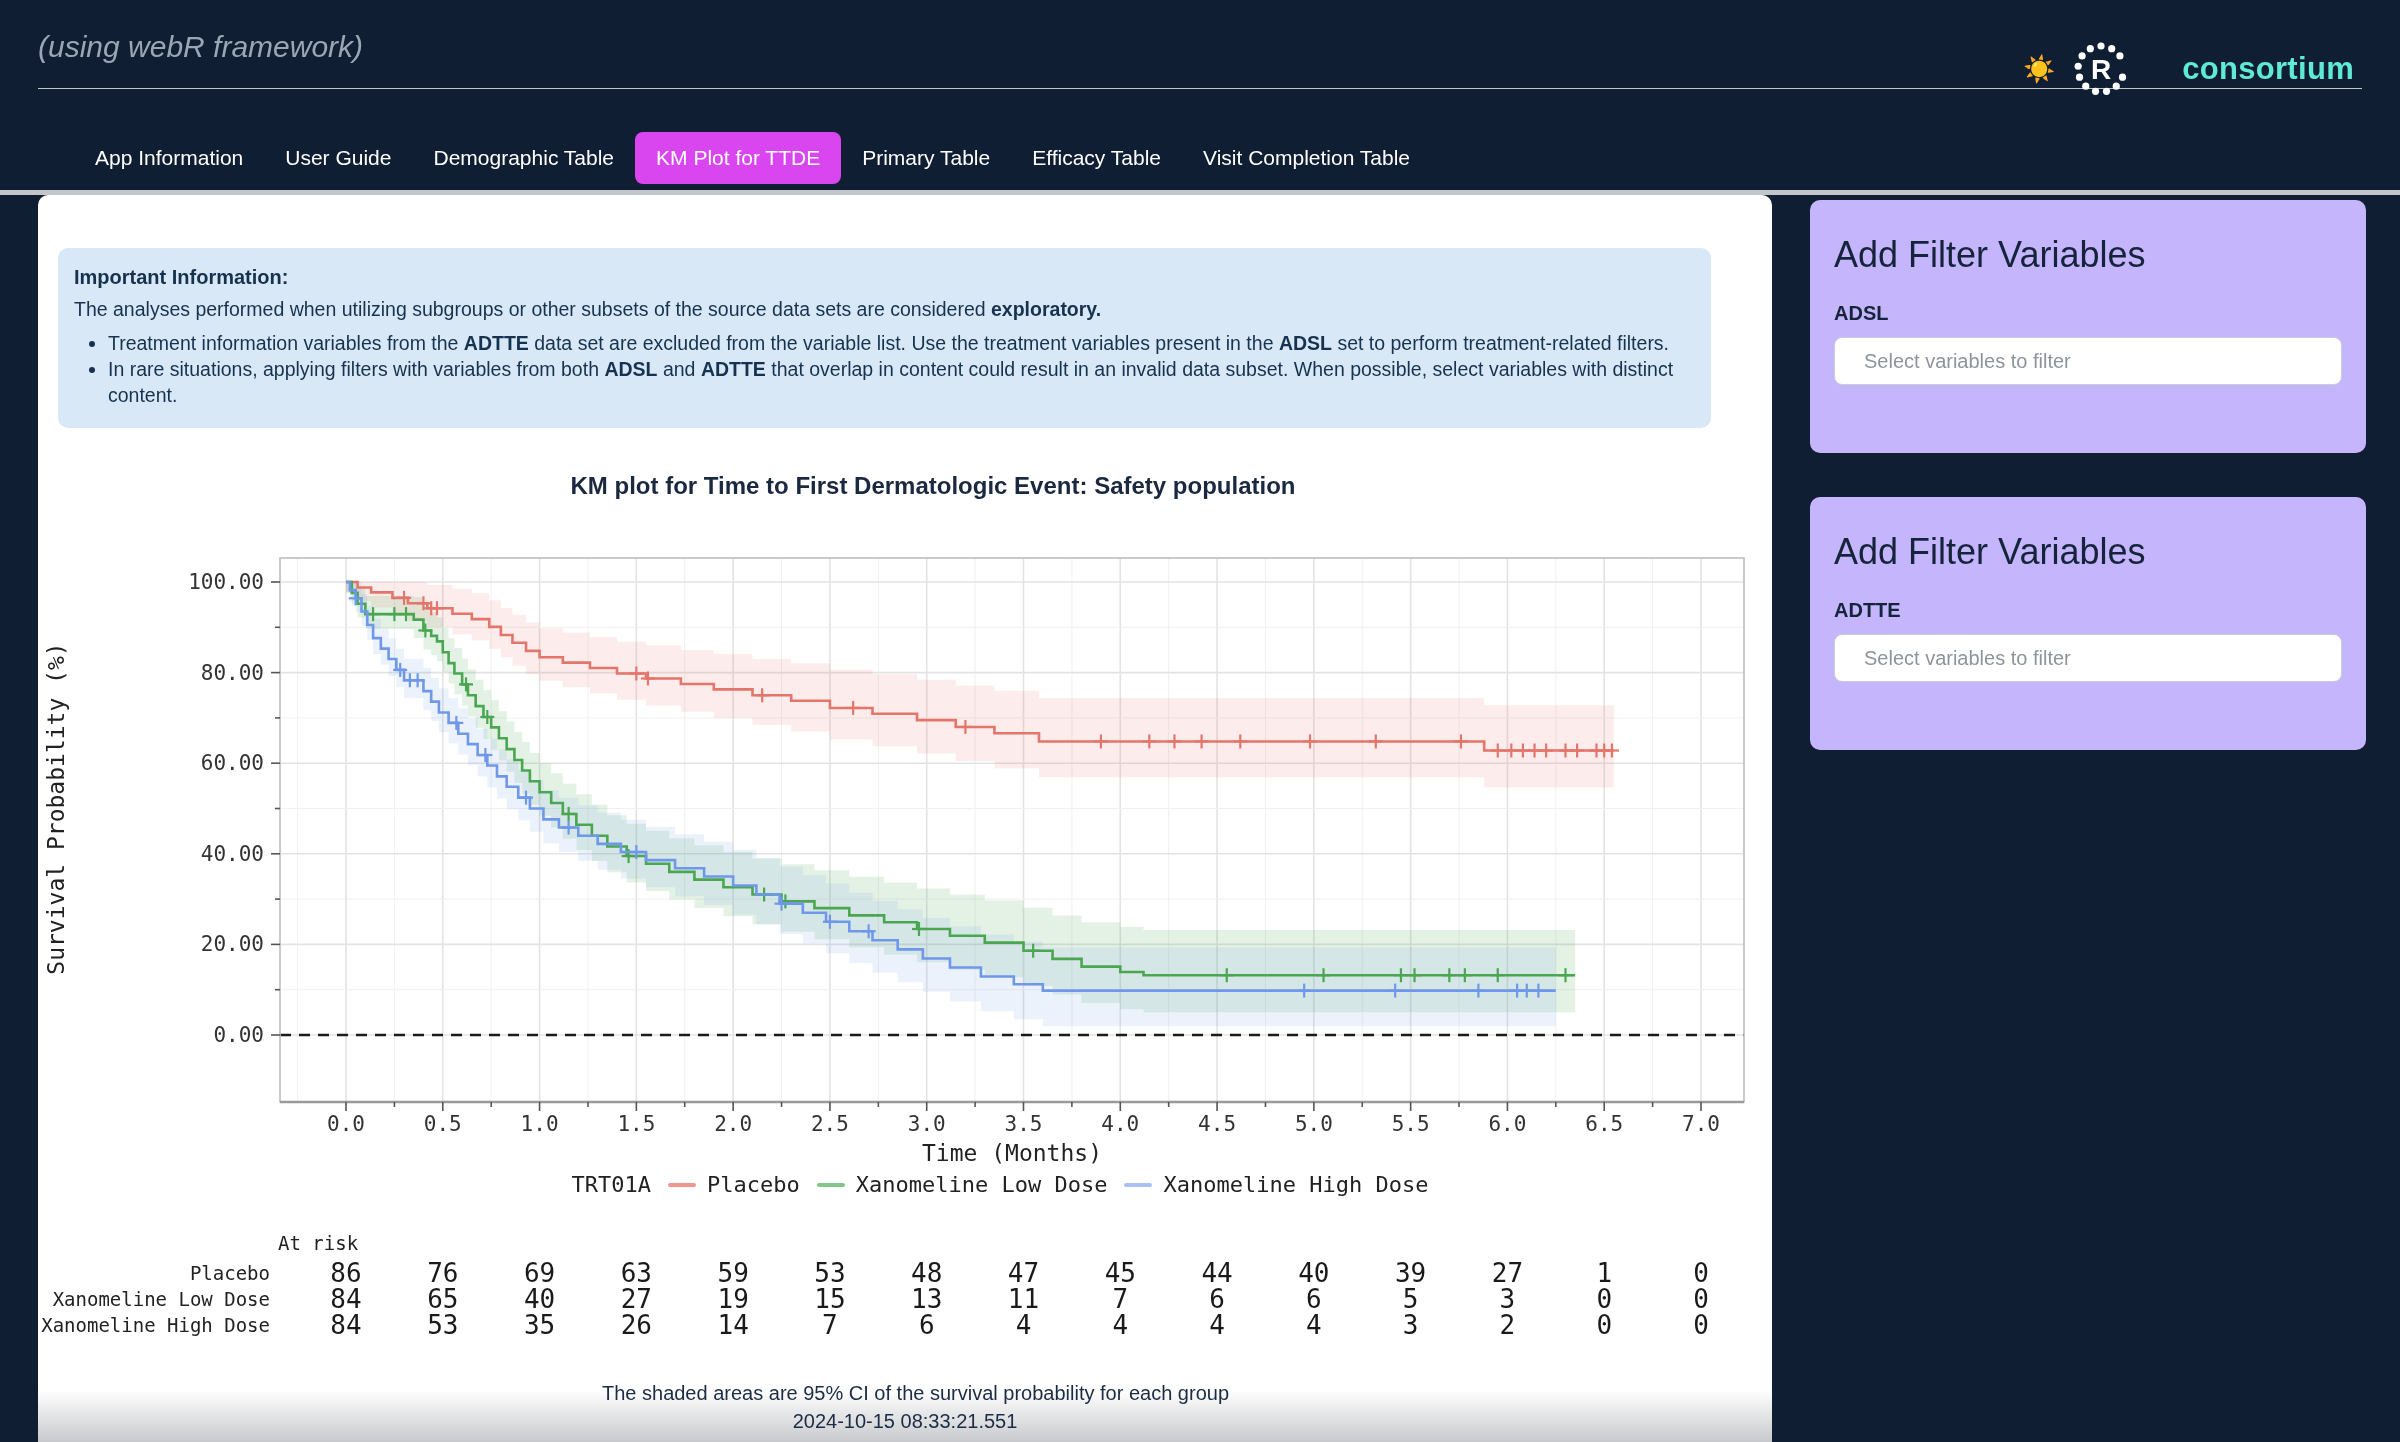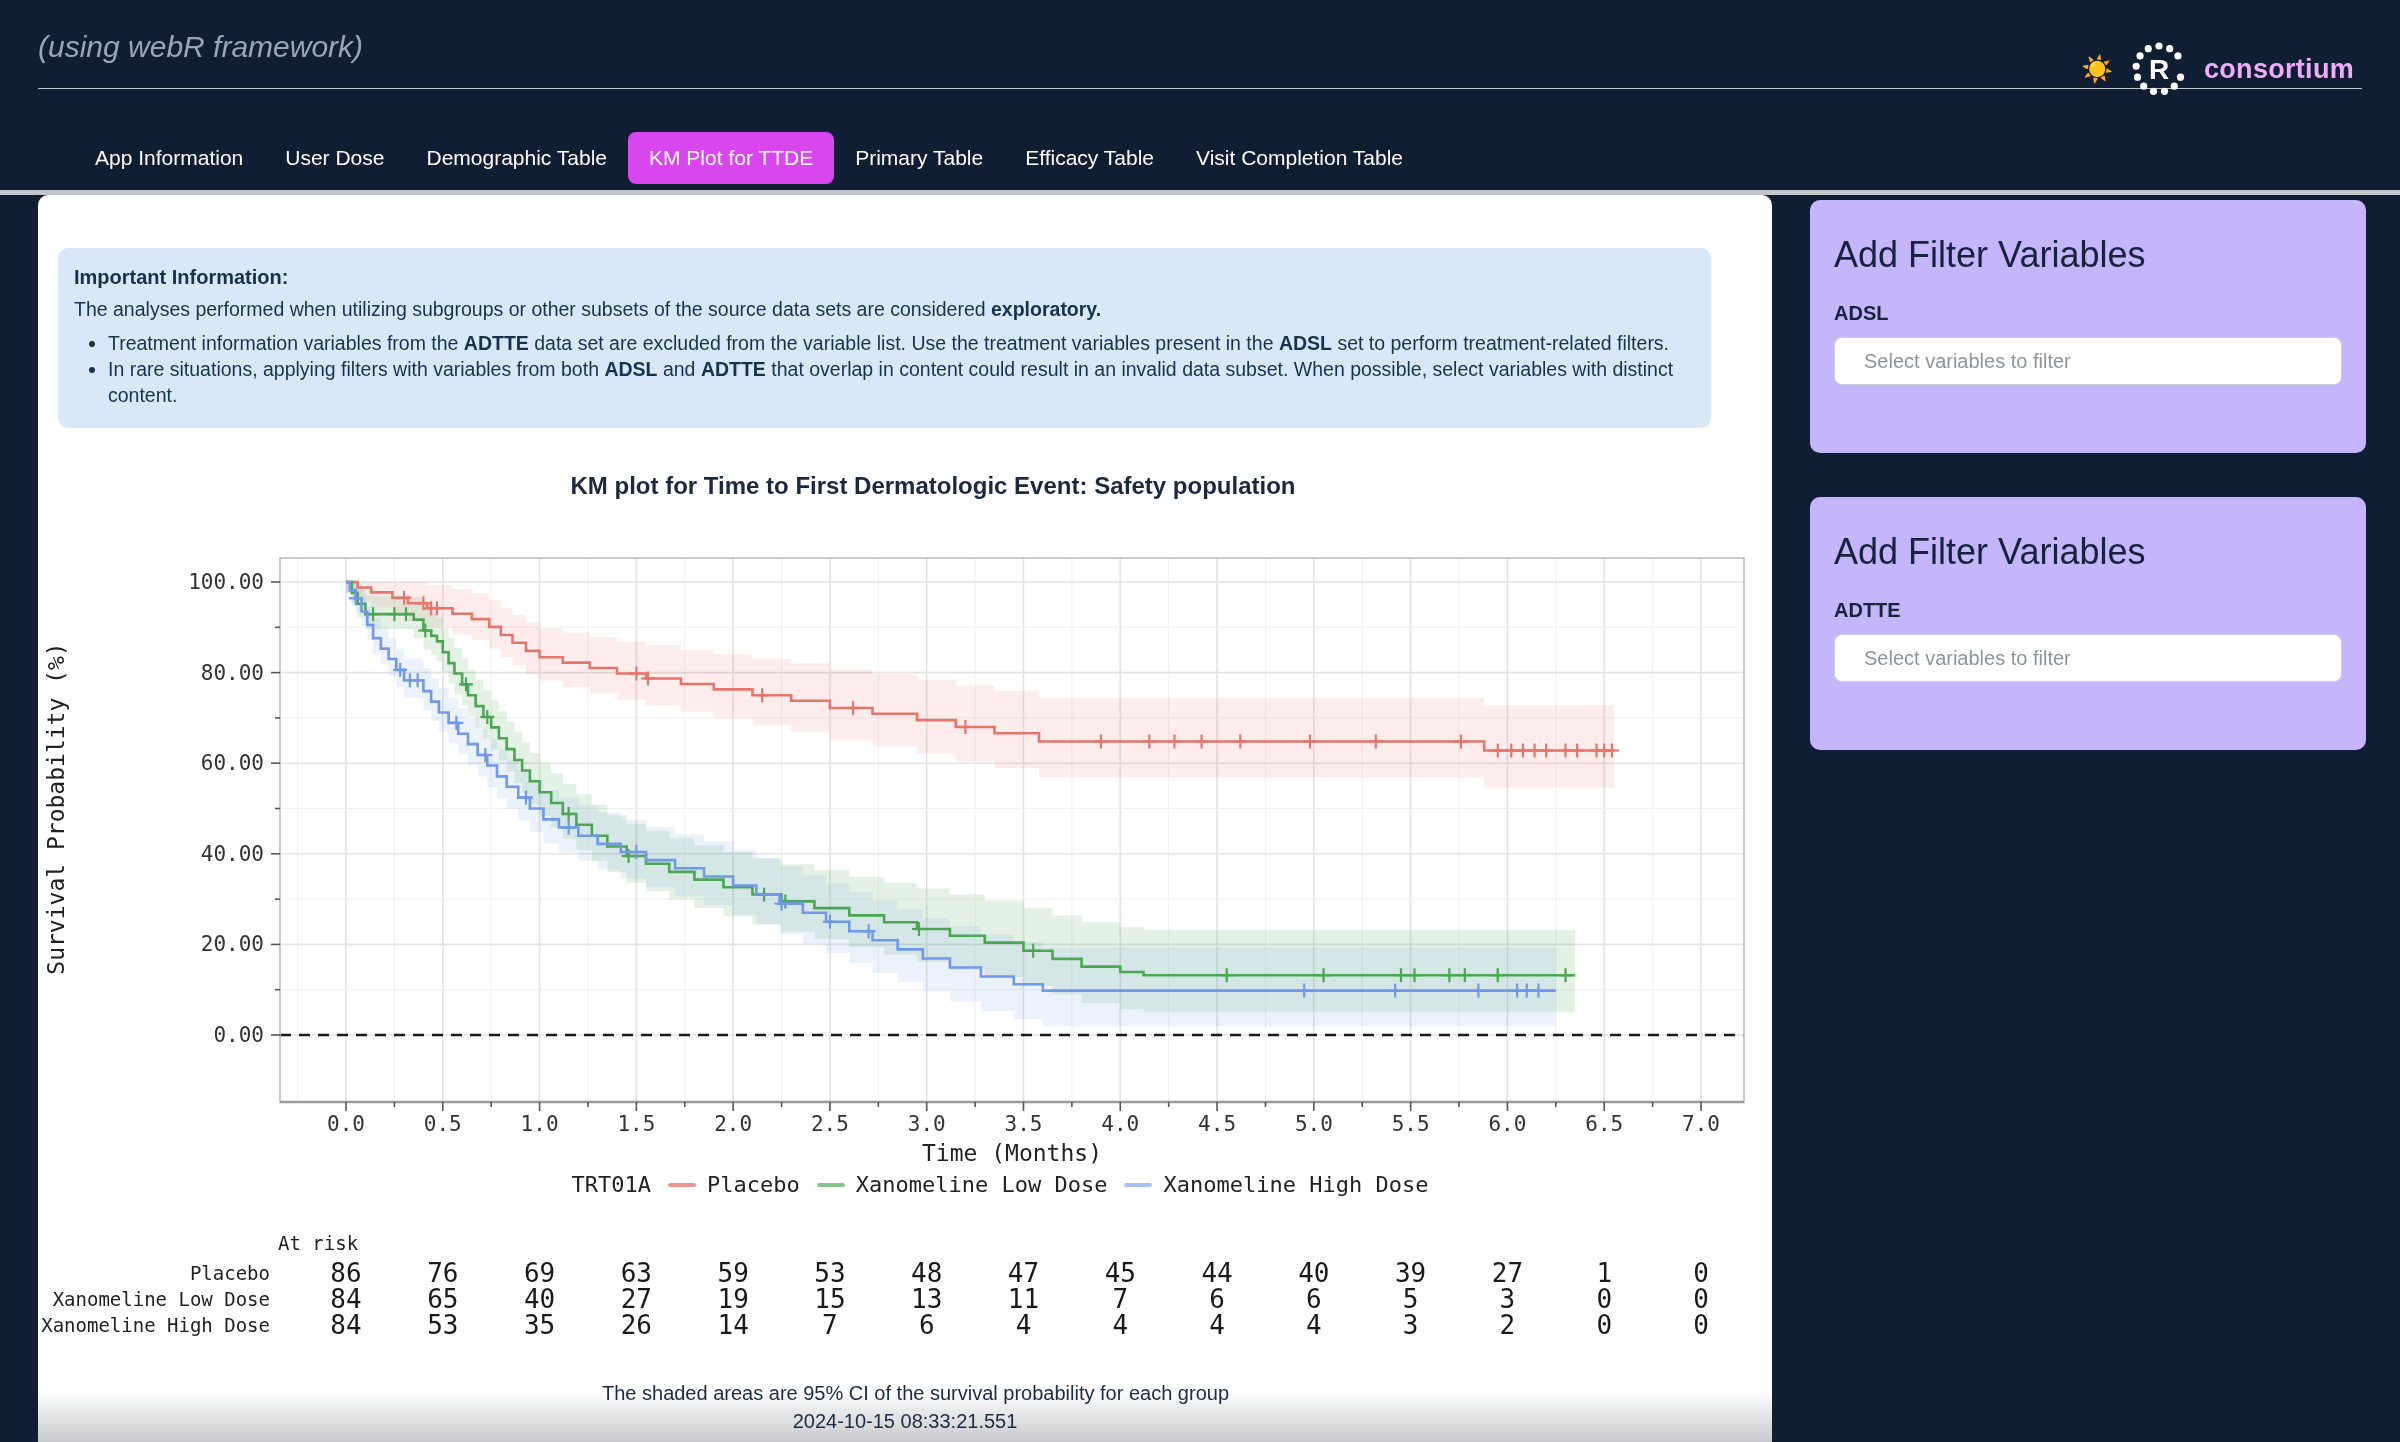--- a/index.html
+++ b/index.html
@@ -5,21 +5,21 @@
   * { margin:0; padding:0; box-sizing:border-box; }
   html,body { width:2400px; height:1442px; overflow:hidden; }
   body { background:#0f1e32; font-family:"Liberation Sans", sans-serif; position:relative; }
 
   
   .app-header { position:absolute; left:38px; top:30px; display:flex; align-items:baseline; gap:14px; }
   .app-title { color:#ffffff; font-size:42px; font-weight:bold; letter-spacing:.2px; }
   .app-subtitle { color:#9aa6b4; font-size:30px; font-style:italic; }
   .header-right { position:absolute; right:46px; top:40px; display:flex; align-items:center; gap:16px; }
   .sun-glyph { font-size:26px; line-height:1; }
-  .logo-word { color:#f0abfc; font-size:27px; font-weight:bold; letter-spacing:.3px; }
+  .logo-word { color:#5eead4; font-size:31px; font-weight:bold; letter-spacing:.3px;margin-left:36px; }
   .header-divider { position:absolute; left:38px; right:38px; top:88px; height:1px; background:rgba(255,255,255,.75); }
 
   
   .nav-bar { position:absolute; left:74px; top:132px; display:flex; align-items:center; }
   .nav-tab { color:#ffffff; font-size:21px; padding:14px 21px; border-radius:8px; cursor:pointer; white-space:nowrap; }
   .nav-tab.active { background:#d946ef; }
   .nav-divider { position:absolute; left:0; top:190px; width:2400px; height:5px; background:#c2c6cb; }
 
   
   .main-card { position:absolute; left:38px; top:195px; width:1734px; height:1247px; background:#ffffff; border-radius:10px 10px 0 0; }
@@ -79,21 +79,21 @@
         <circle cx="18.31136704299333" cy="8.63451140997617" r="3.6"></circle>
       </g>
     <text id="logo-letter" x="29" y="39" text-anchor="middle" fill="#ffffff" font-family="Liberation Sans, sans-serif" font-size="28" font-weight="bold">R</text>
   </svg>
   <span class="logo-word">consortium</span>
 </div>
 <div class="header-divider"></div>
 
 <div class="nav-bar" id="nav-bar">
     <div class="nav-tab">App Information</div>
-    <div class="nav-tab">User Dose</div>
+    <div class="nav-tab">User Guide</div>
     <div class="nav-tab">Demographic Table</div>
     <div class="nav-tab active">KM Plot for TTDE</div>
     <div class="nav-tab">Primary Table</div>
     <div class="nav-tab">Efficacy Table</div>
     <div class="nav-tab">Visit Completion Table</div>
   </div>
 <div class="nav-divider"></div>
 
 <div class="main-card"></div>
 

